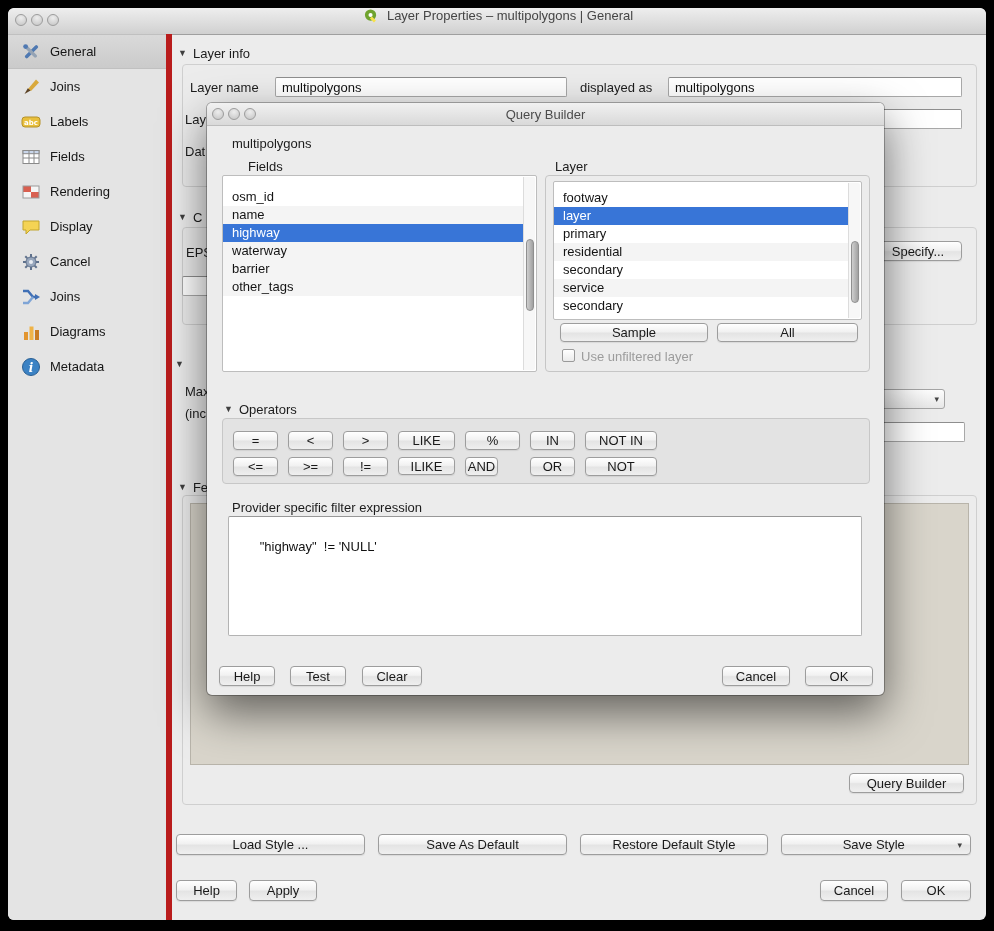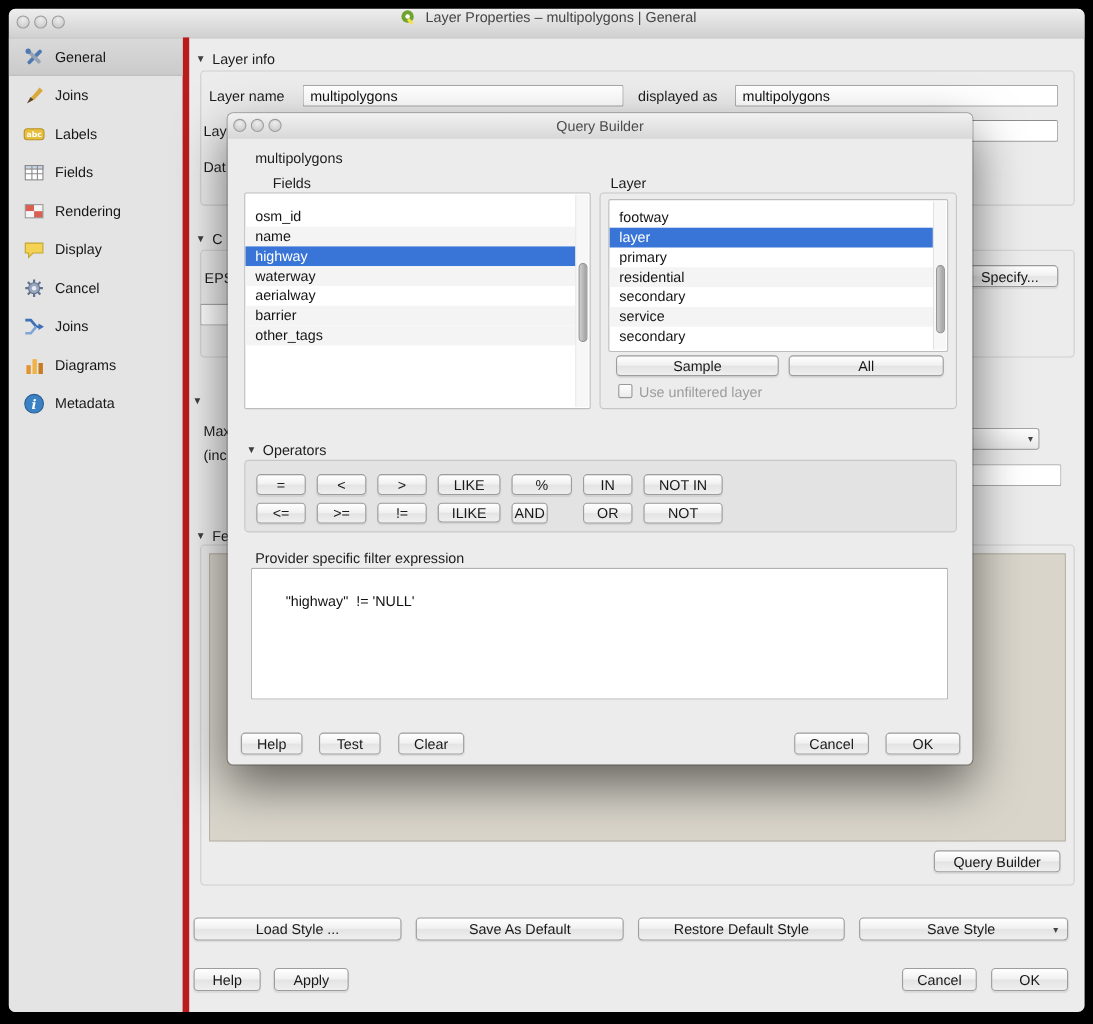--- a/index.html
+++ b/index.html
@@ -238,21 +238,20 @@
 
     <div class="lbl" style="left:41px;top:56px">Fields</div>
     <div class="lbl" style="left:348px;top:56px">Layer</div>
 
     <div class="listbox" style="left:15px;top:72px;width:315px;height:197px">
       <div class="rows" style="top:12px">
         <div class="lrow">osm_id</div>
         <div class="lrow alt">name</div>
         <div class="lrow sel">highway</div>
         <div class="lrow alt">waterway</div>
-        <div class="lrow">aerialway</div>
         <div class="lrow alt">barrier</div>
         <div class="lrow alt">other_tags</div>
       </div>
       <div class="sbtrack">
         <div class="sbthumb" style="top:62px;height:72px"></div>
       </div>
     </div>
 
     <div class="group" style="left:338px;top:72px;width:325px;height:197px;border-color:#c6c6c6"></div>
     <div class="listbox" style="left:346px;top:78px;width:309px;height:139px">

